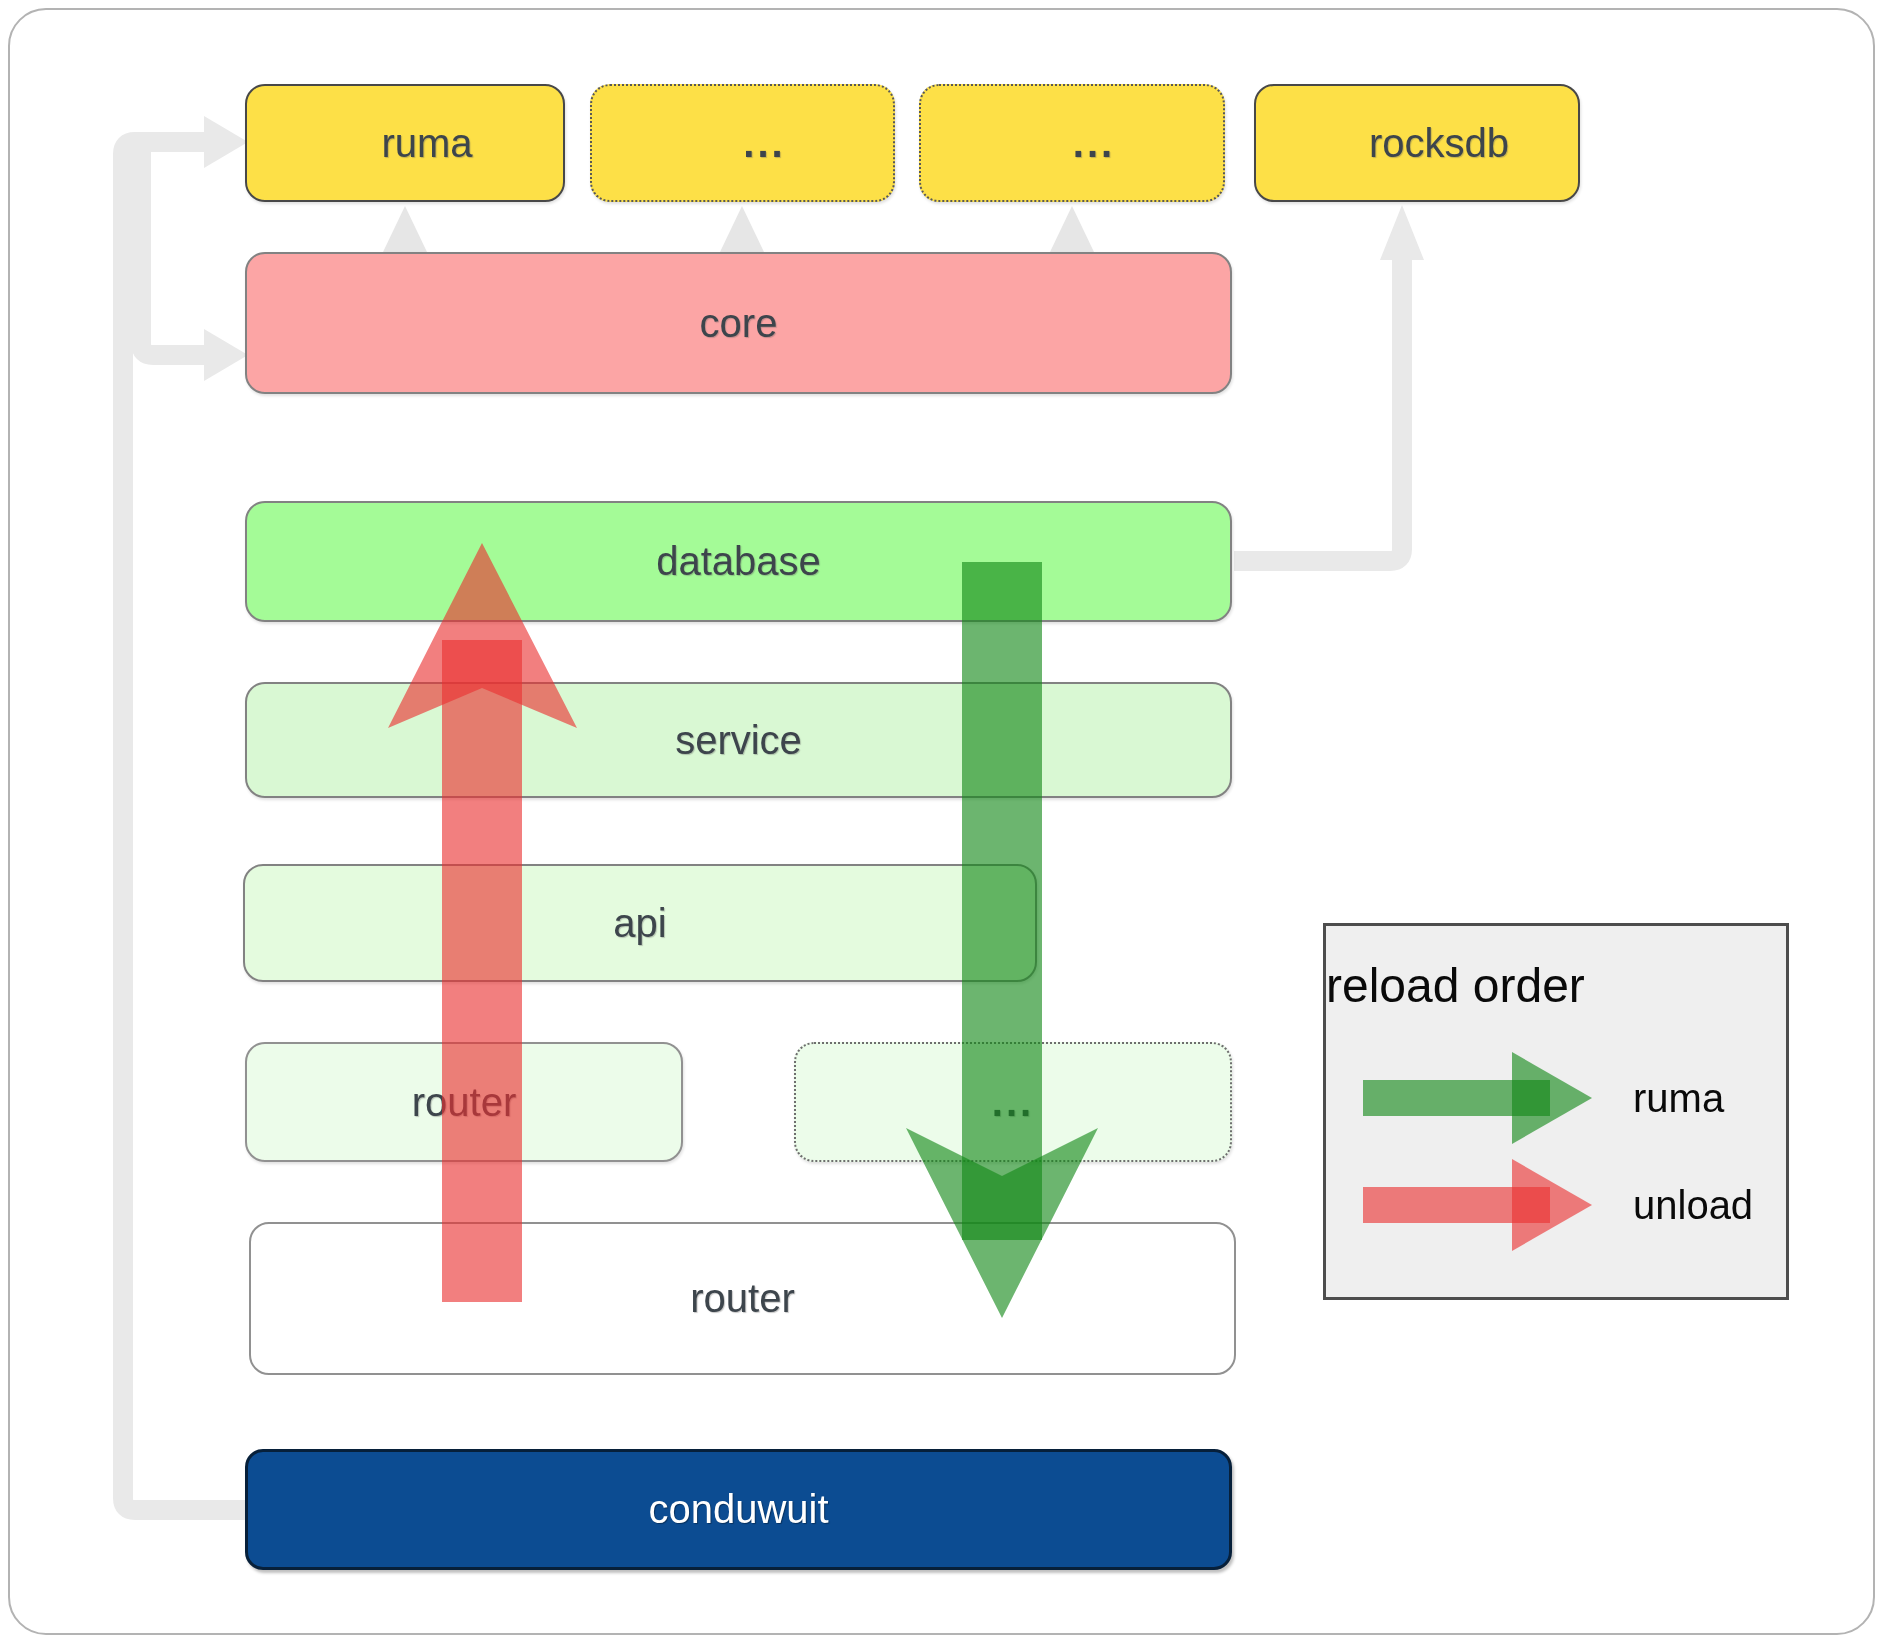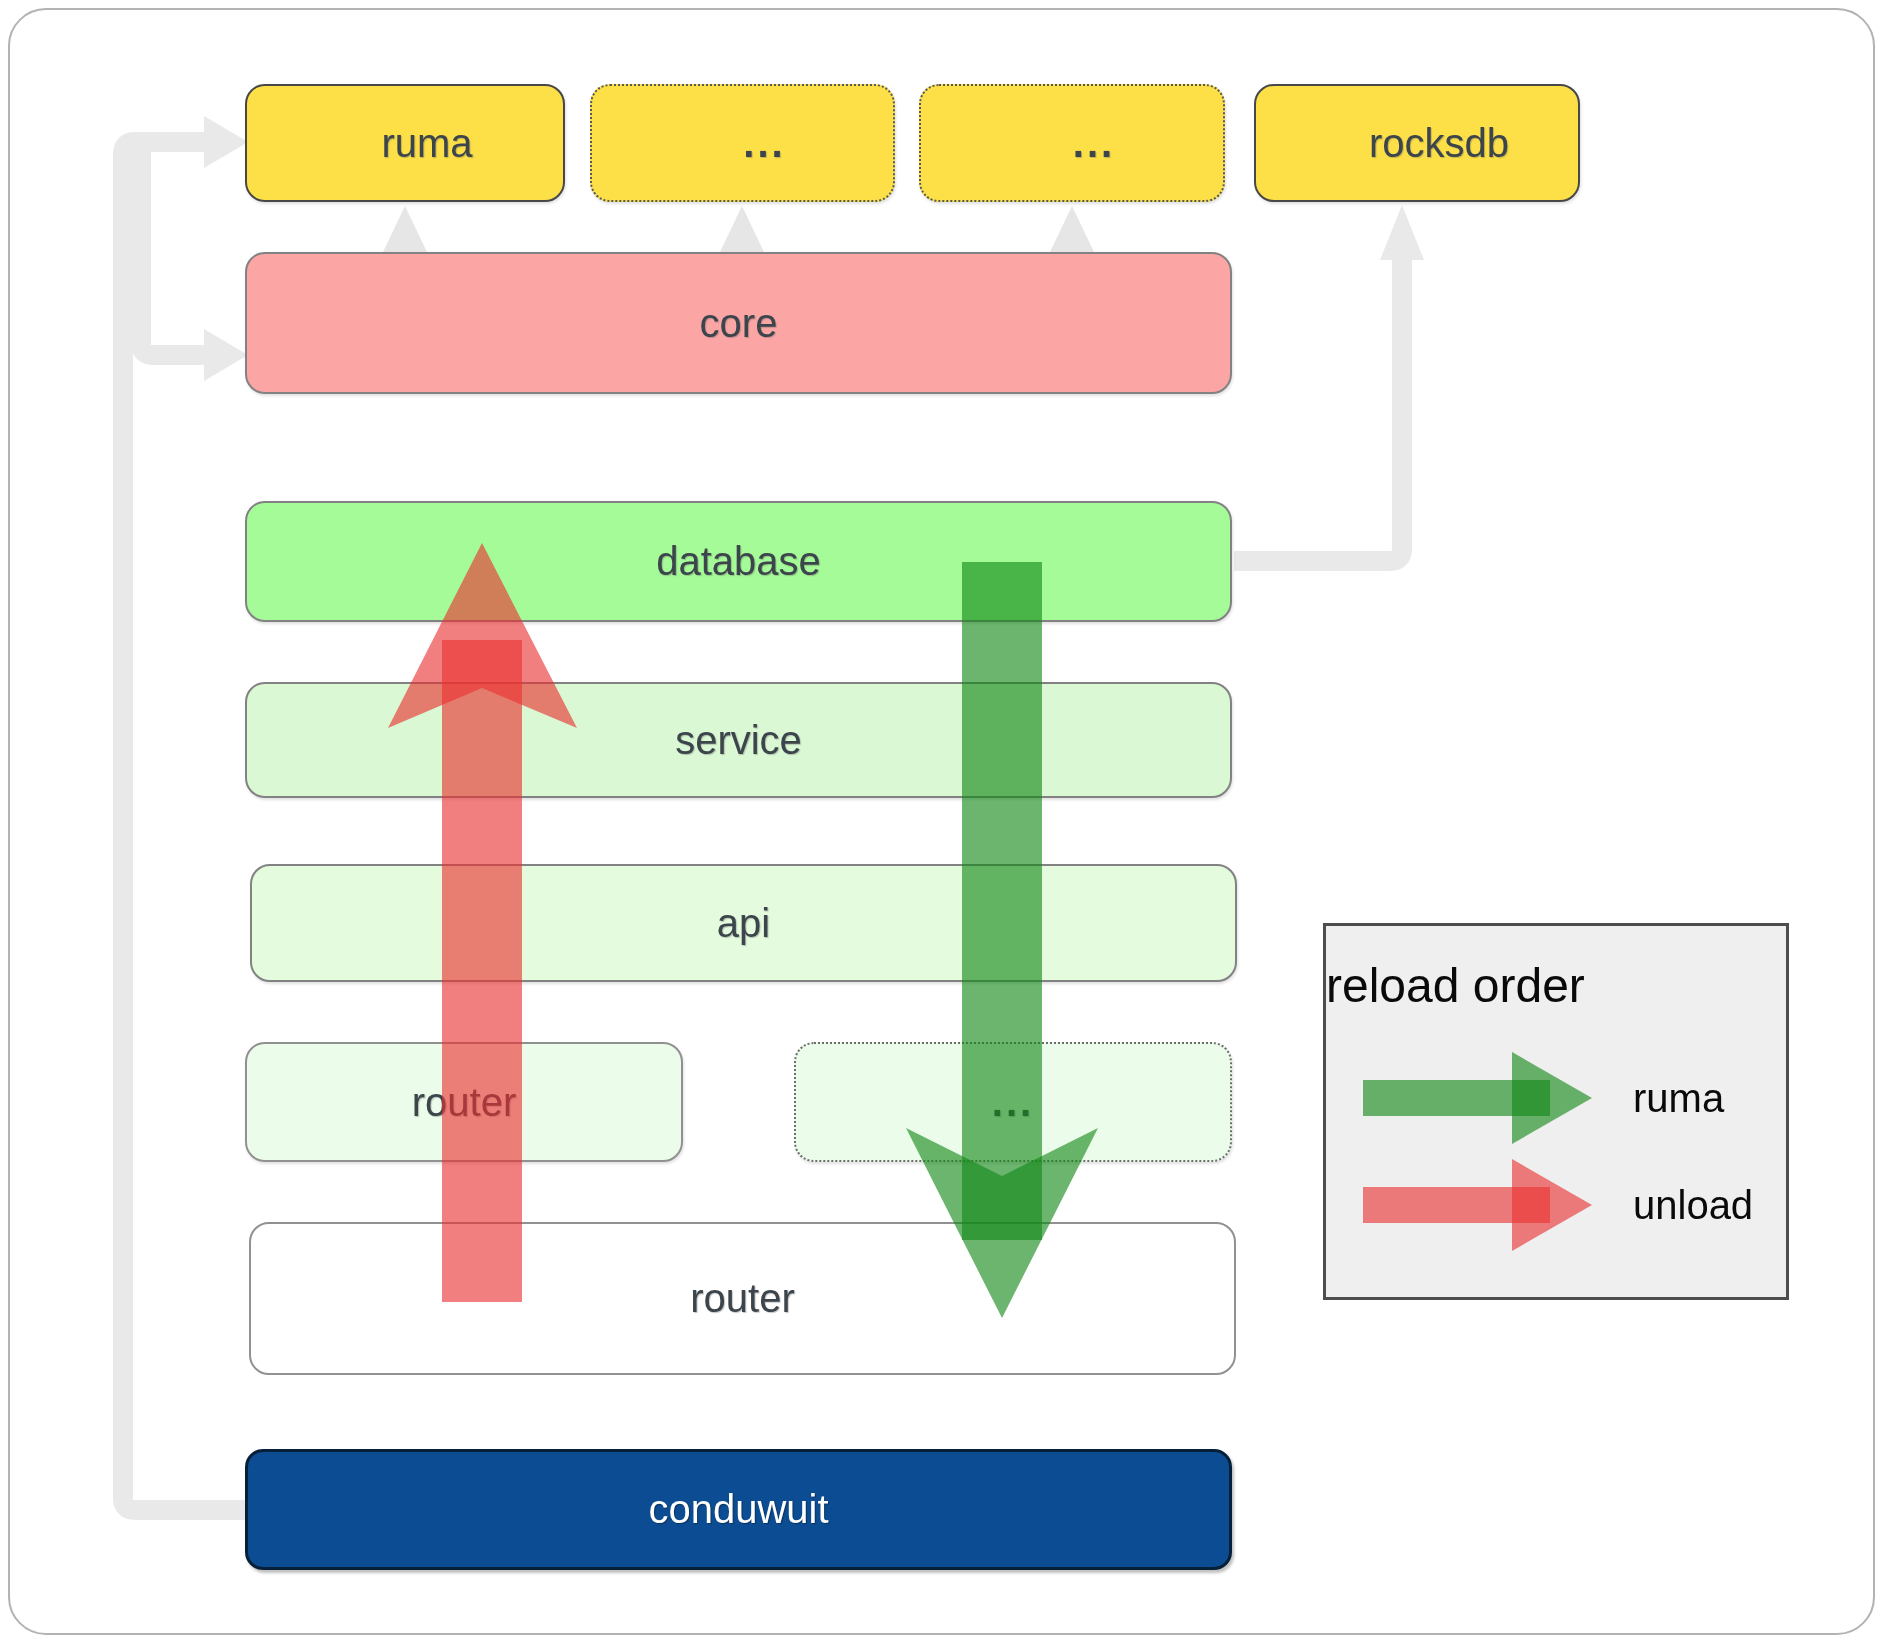--- a/index.html
+++ b/index.html
@@ -25,21 +25,21 @@
     font-size:40px;color:#3d454c;
     text-shadow:1px 1px 1px rgba(90,90,90,0.35);
     box-shadow:1px 2px 3px rgba(0,0,0,0.12);
   }
   .peach{background:#fde047;border:2.5px solid #484848;border-radius:20px;padding-left:44px;}
   .peach.dotted{border:2.5px dotted #585858;}
   .row{border:2px solid #828282;border-radius:20px;}
   .core-box{background:#fca5a5;left:245px;top:252px;width:987px;height:142px;}
   .database-box{background:#a4fb97;left:245px;top:501px;width:987px;height:121px;}
   .service-box{background:#d9f8d3;left:245px;top:682px;width:987px;height:116px;}
-  .api-box{background:#e4fbde;left:250px;top:864px;width:987px;height:118px;}
+  .api-box{background:#e4fbde;left:243px;top:864px;width:794px;height:118px;}
   .admin-box{background:#ecfcea;border:2px solid #919191;border-radius:20px;
     left:245px;top:1042px;width:438px;height:120px;}
   .dots-admin-box{background:#ecfcea;border:2px dotted #6e6e6e;border-radius:20px;
     left:794px;top:1042px;width:438px;height:120px;}
   .router-box{background:#ffffff;border:2px solid #919191;border-radius:20px;
     left:249px;top:1222px;width:987px;height:153px;box-shadow:none;}
   .conduwuit-box{background:#0c4c92;border:3px solid #07203a;border-radius:18px;
     left:245px;top:1449px;width:987px;height:121px;
     color:#ffffff;text-shadow:1px 1px 1px rgba(0,0,0,0.35);
     box-shadow:2px 3px 3px rgba(0,0,0,0.25);}

